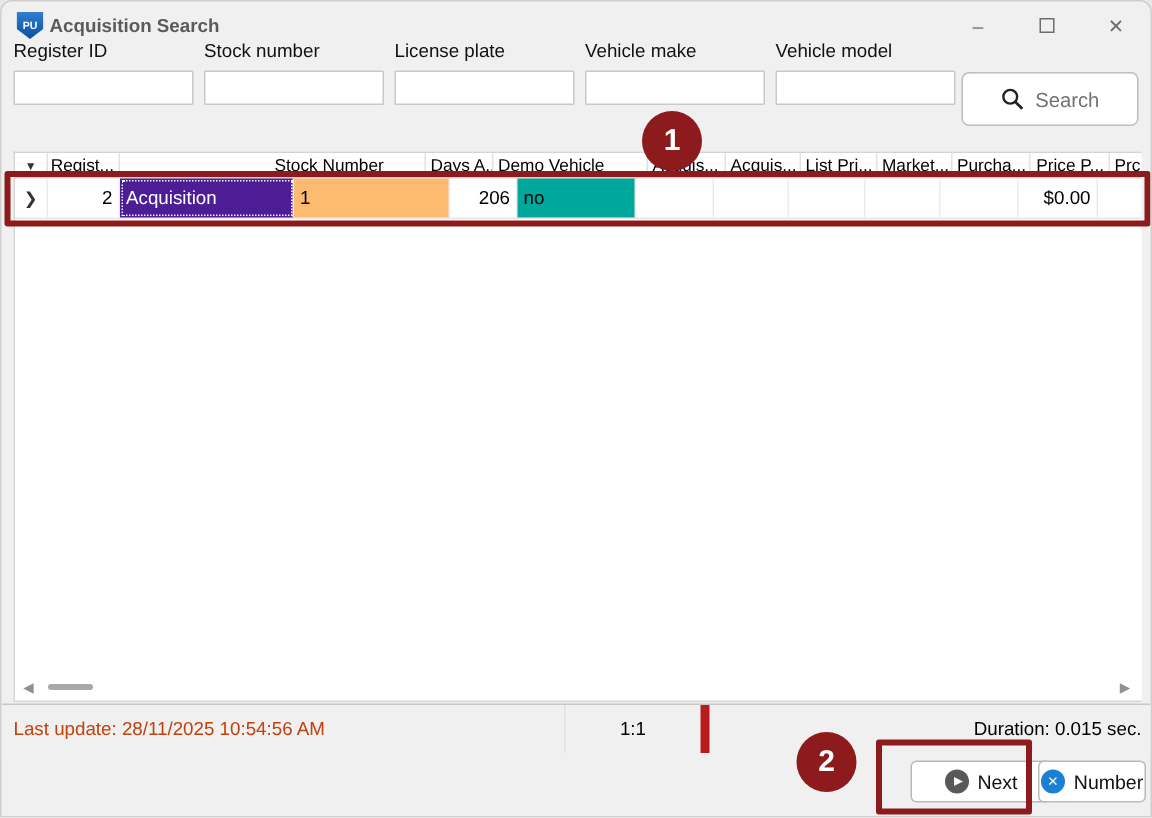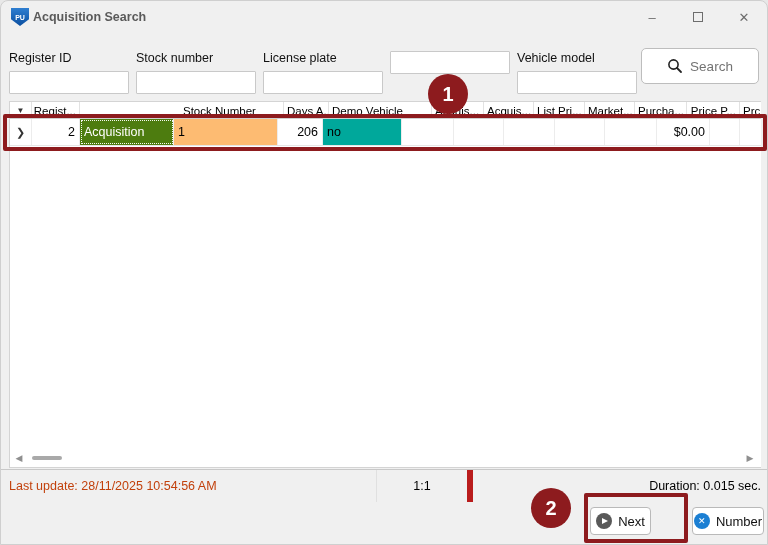--- a/index.html
+++ b/index.html
@@ -16,21 +16,21 @@
     background:linear-gradient(180deg,#2f7fd1,#0b4fa0);
     clip-path:polygon(0 0,100% 0,100% 62%,50% 100%,0 62%);
     color:#fff; font-size:7px; font-weight:bold; display:flex; align-items:center; justify-content:center;
   }
   .title { margin-left:4px; font-size:12.5px; color:#5a5a5a;font-weight:bold; }
   .win-controls { position:absolute; right:0; top:0; height:32px; display:flex; }
   .win-btn { width:46px; height:32px; display:flex; align-items:center; justify-content:center;
              color:#6d6d6d; font-size:13px; background:transparent; border:none; }
   .max-glyph { width:10px; height:10px; border:1.2px solid #6d6d6d; display:inline-block; }
   
-  .form-row { position:absolute; left:8px; top:50px; display:flex; gap:7px; }
+  .form-row { position:absolute; left:8px; top:26px; display:flex; gap:7px; }
   .field { width:120px; }
   .field-label { font-size:12.5px; color:#111; margin-bottom:6px; white-space:nowrap; }
   .field input {
     width:120px; height:23px; border:1px solid #c9c9c9; background:#fff;
     font-family:"Liberation Sans",sans-serif; font-size:13px; padding:0 4px; border-radius:1px;
   }
   .search-btn {
     position:absolute; left:640px; top:47px; width:118px; height:36px;
     background:#fff; border:1px solid #bdbdbd; border-radius:5px;
     display:flex; align-items:center; justify-content:center; gap:7px;
@@ -68,21 +68,21 @@
   .sb-panel1 { width:376px; padding-left:8px; border-right:1px solid #e0e0e0; height:100%; display:flex; align-items:center; }
   .sb-panel2 { width:96px; border-right:6px solid #b91c1c; height:100%; display:flex; align-items:center; justify-content:center; }
   .sb-panel3 { flex:1; height:100%; display:flex; align-items:center; justify-content:flex-end; padding-right:8px; }
   .last-update { color:#c2410c; cursor:pointer; }
   
   .footer-btn {
     position:absolute; height:28px; background:#fff; border:1px solid #b9b9b9; border-radius:4px;
     display:flex; align-items:center; justify-content:center; gap:6px;
     font-family:"Liberation Sans",sans-serif; font-size:13px; color:#111; cursor:pointer;
   }
-  .next-btn { left:589px; top:506px; width:61px; }
+  .next-btn { left:606px; top:506px; width:94px; }
   .cancel-btn { left:691px; top:506px; width:72px; }
   .next-icon { width:16px; height:16px; border-radius:50%; background:#595959; position:relative; }
   .next-icon::after { content:""; position:absolute; left:6px; top:4.5px;
     border-left:6px solid #fff; border-top:3.5px solid transparent; border-bottom:3.5px solid transparent; }
   .cancel-icon { width:16px; height:16px; border-radius:50%; background:#1b7fd3; color:#fff;
     font-size:9px; display:flex; align-items:center; justify-content:center; }
   
   .ann-circle {
     position:absolute; width:40px; height:40px; border-radius:50%; background:#8d1b1e;
     color:#fff; font-size:20px; font-weight:bold; display:flex; align-items:center; justify-content:center;
@@ -112,21 +112,21 @@
       <button class="win-btn">
         <span>✕</span>
       </button>
     </div>
   </div>
 
   <div class="form-row" id="form-fields">
       <div class="field"><div class="field-label">Register ID</div><input type="text" style=""></div>
       <div class="field"><div class="field-label">Stock number</div><input type="text" style=""></div>
       <div class="field"><div class="field-label">License plate</div><input type="text" style=""></div>
-      <div class="field"><input type="text" style=""></div>
+      <div class="field"><div class="field-label">Vehicle make</div><input type="text" style=""></div>
       <div class="field"><div class="field-label">Vehicle model</div><input type="text" style=""></div>
     </div>
 
   <button class="search-btn">
     <svg width="16" height="16" viewBox="0 0 16 16">
       <circle cx="6.5" cy="6.5" r="4.6" fill="none" stroke="#222" stroke-width="1.6"></circle>
       <line x1="10" y1="10" x2="14" y2="14" stroke="#222" stroke-width="1.8" stroke-linecap="round"></line>
     </svg>
     <span>Search</span>
   </button>
@@ -144,21 +144,21 @@
         <div class="hcell" style="width: 51px;">List Pri...</div>
         <div class="hcell" style="width: 50px;">Market...</div>
         <div class="hcell" style="width: 52px;">Purcha...</div>
         <div class="hcell right" style="width: 53px;">Price P...</div>
         <div class="hcell" style="width: 30px;">Prc</div>
       </div>
     <div id="grid-rows">
         <div class="grid-row">
           <div class="cell indicator-cell" style="width: 22px; font-size: 11px;">❯</div>
           <div class="cell right" style="width: 48px;">2</div>
-          <div class="cell focused" style="width: 94px; background: #4d7c0f; color: rgb(255, 255, 255);">Acquisition</div>
+          <div class="cell focused" style="width: 116px; background: #4c1d95; color: rgb(255, 255, 255);">Acquisition</div>
           <div class="cell" style="width: 104px; background: rgb(253, 187, 114);">1</div>
           <div class="cell right" style="width: 45px;">206</div>
           <div class="cell" style="width: 79px; background: rgb(0, 168, 155);">no</div>
           <div class="cell" style="width: 52px;"></div>
           <div class="cell" style="width: 50px;"></div>
           <div class="cell" style="width: 51px;"></div>
           <div class="cell" style="width: 50px;"></div>
           <div class="cell" style="width: 52px;"></div>
           <div class="cell right" style="width: 53px;">$0.00</div>
           <div class="cell" style="width: 30px;"></div>

